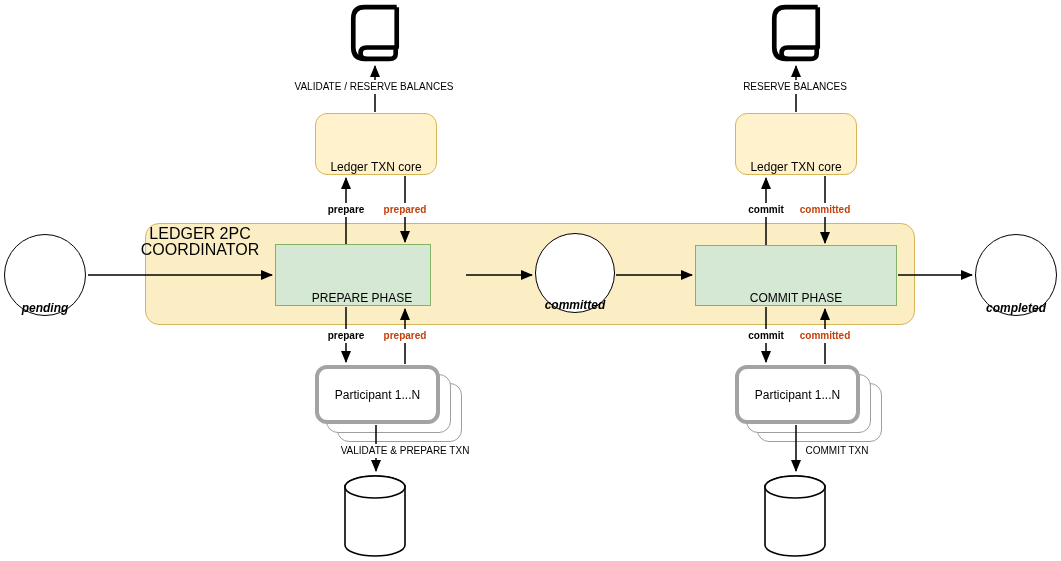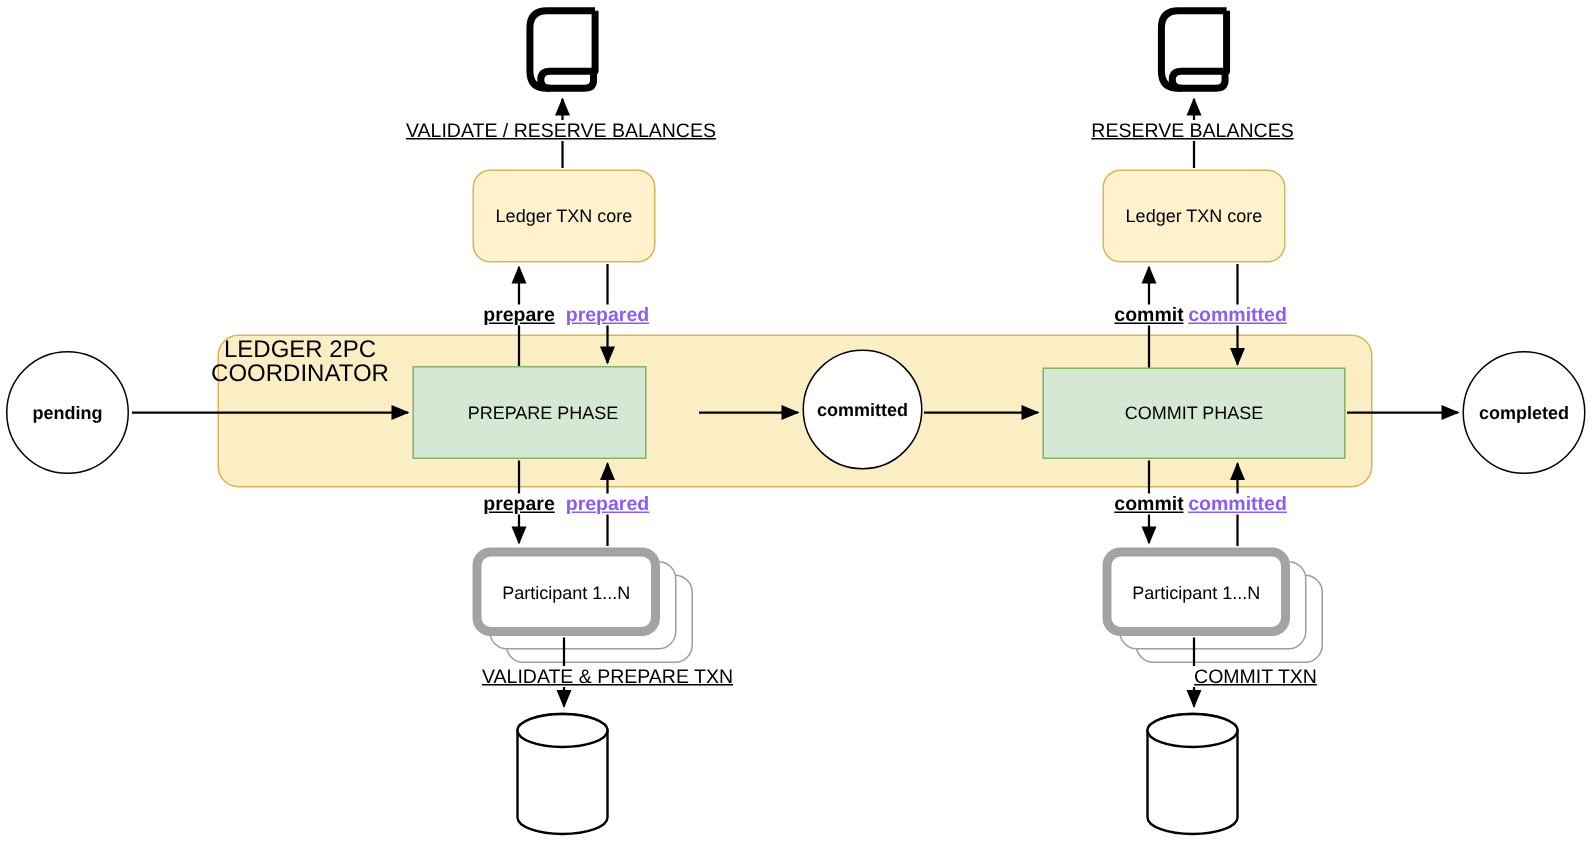--- a/index.html
+++ b/index.html
@@ -6,42 +6,42 @@
   .canvas {
     position:relative; width:1061px; height:561px; background:#ffffff;
     font-family:"Liberation Sans", sans-serif; color:#000; overflow:hidden;
   }
   .abs { position:absolute; box-sizing:border-box; }
   .shape {
     position:absolute; box-sizing:border-box;
     display:flex; align-items:center; justify-content:center;
     text-align:center; font-size:12px; line-height:1.2;
   }
-  .circle { border-radius:50%; border:1px solid #000; background:#fff; font-weight:bold; }
+  .circle { border-radius:50%; border:1px solid #000; background:#fff; font-weight:bold;font-style:italic; }
   .green-box { background:#D5E8D4; border:1px solid #82B366; }
   .yellow-box { background:#FFF2CC; border:1px solid #D6B656; border-radius:12px; }
   .container-box { background:#FBEEC4; border:1px solid #D6B656; border-radius:14px; z-index:1; }
   .coord-label {
     position:absolute; text-align:center; font-size:16px; line-height:16px;
     transform:translateX(-50%); z-index:5; white-space:nowrap;
   }
   .lbl {
     position:absolute; transform:translate(-50%,-50%);
-    font-size:13px; white-space:nowrap; background:#ffffff; padding:0 3px;
-    z-index:5; line-height:14px;text-decoration:underline;
+    font-size:10px; white-space:nowrap; background:#ffffff; padding:0 3px;
+    z-index:5; line-height:14px;
   }
   .edge-lbl { font-weight:bold; }
-  .green-text { color:#8b5cf6; }
+  .green-text { color:#c2410c; }
   .connectors { position:absolute; left:0; top:0; z-index:4; }
-  .shape-layer { z-index:2; }
+  .shape-layer { z-index:2;align-items:flex-end; }
   .stack { position:absolute; z-index:2; }
   .stack .card { position:absolute; border-radius:12px; background:#fff; box-sizing:border-box; }
   .stack .shadow { border:1px solid #9e9e9e; }
   .stack .main {
-    border:6px solid #a3a3a3; display:flex; align-items:center; justify-content:center;
+    border:4px solid #a3a3a3; display:flex; align-items:center; justify-content:center;
     font-size:12px; text-align:center;
   }
   .icon-abs { position:absolute; z-index:2; }
 </style>
 </head>
 <body>
 
 <div class="canvas">
 
   <div class="abs container-box" style="left:145px; top:223px; width:770px; height:102px;"></div>

